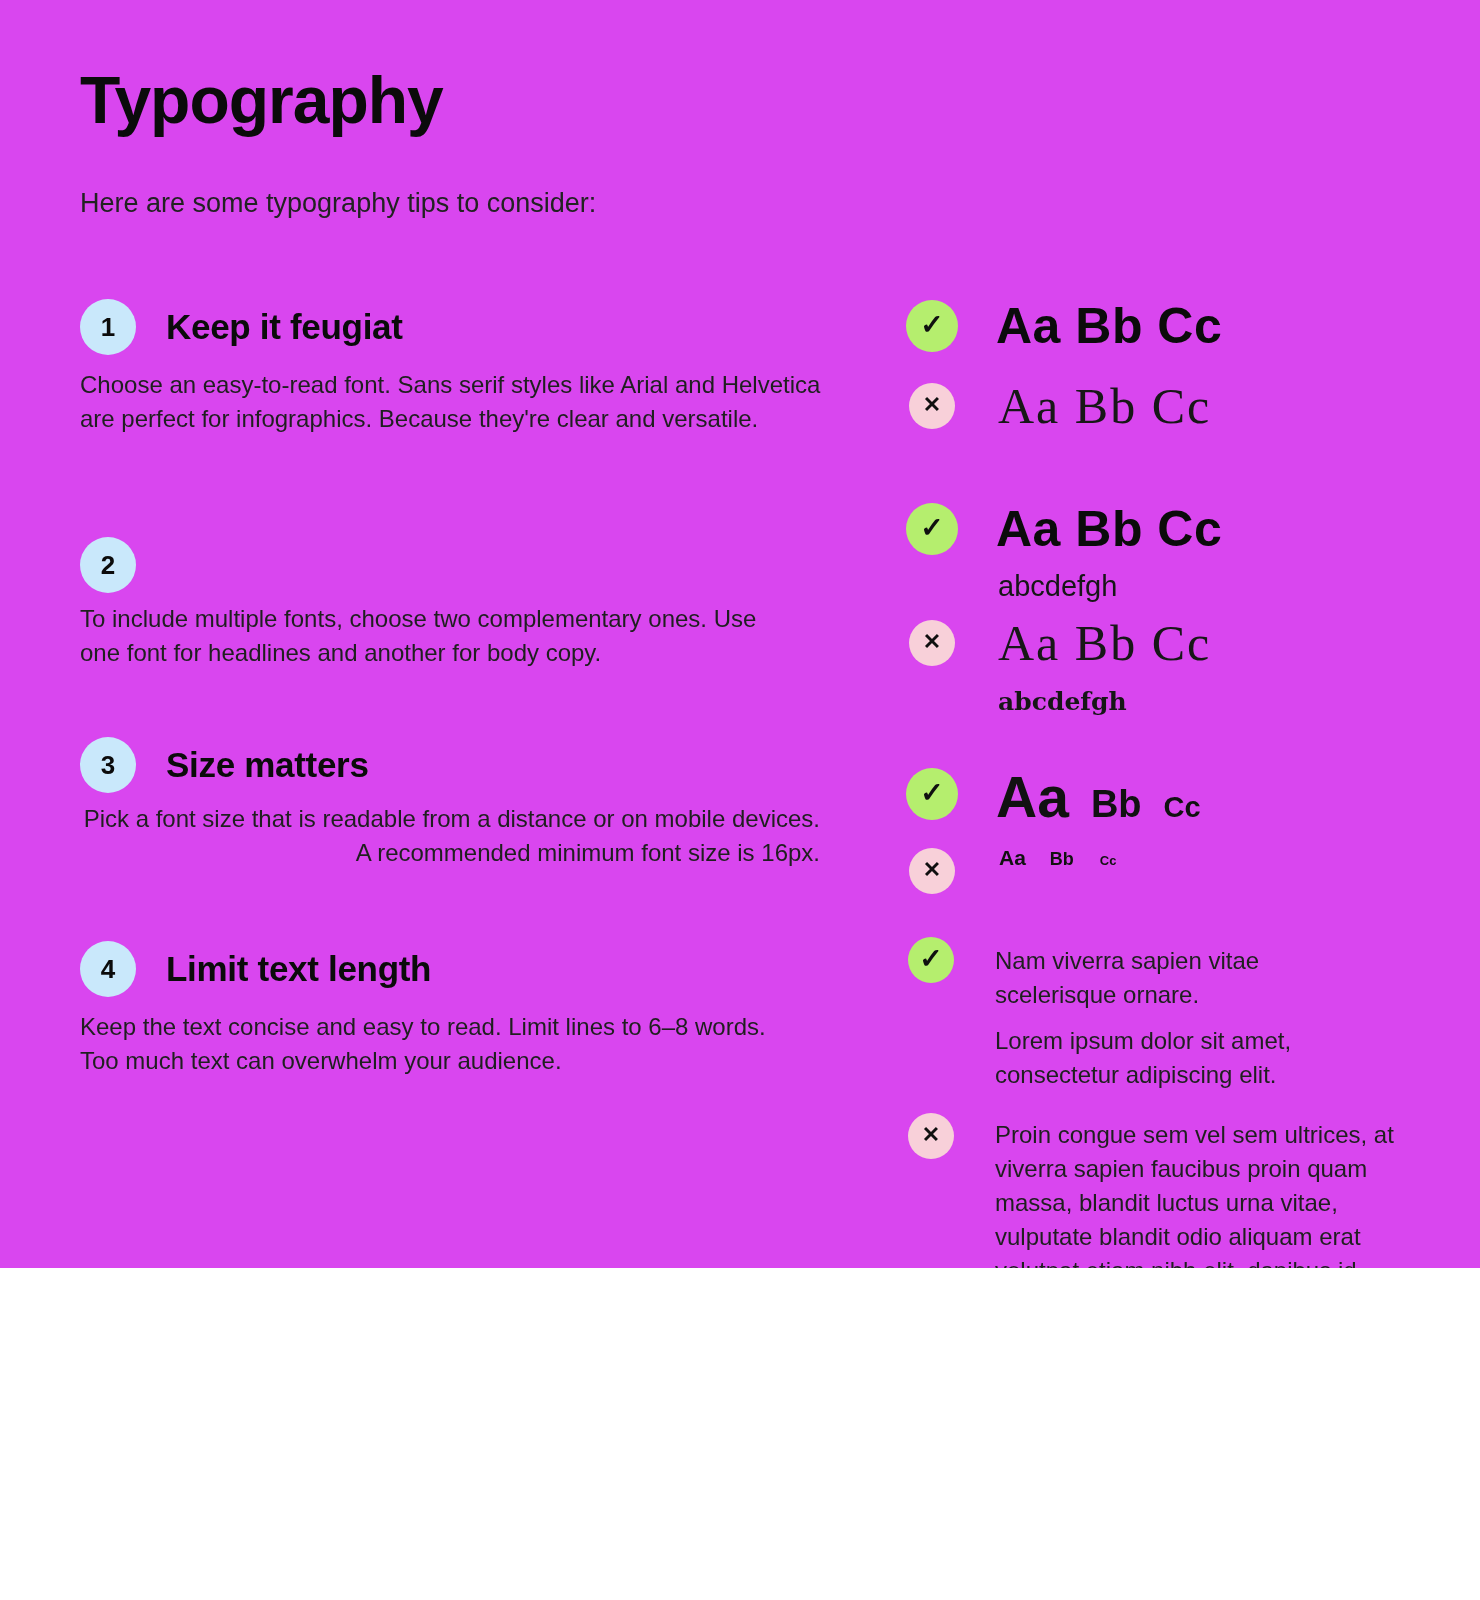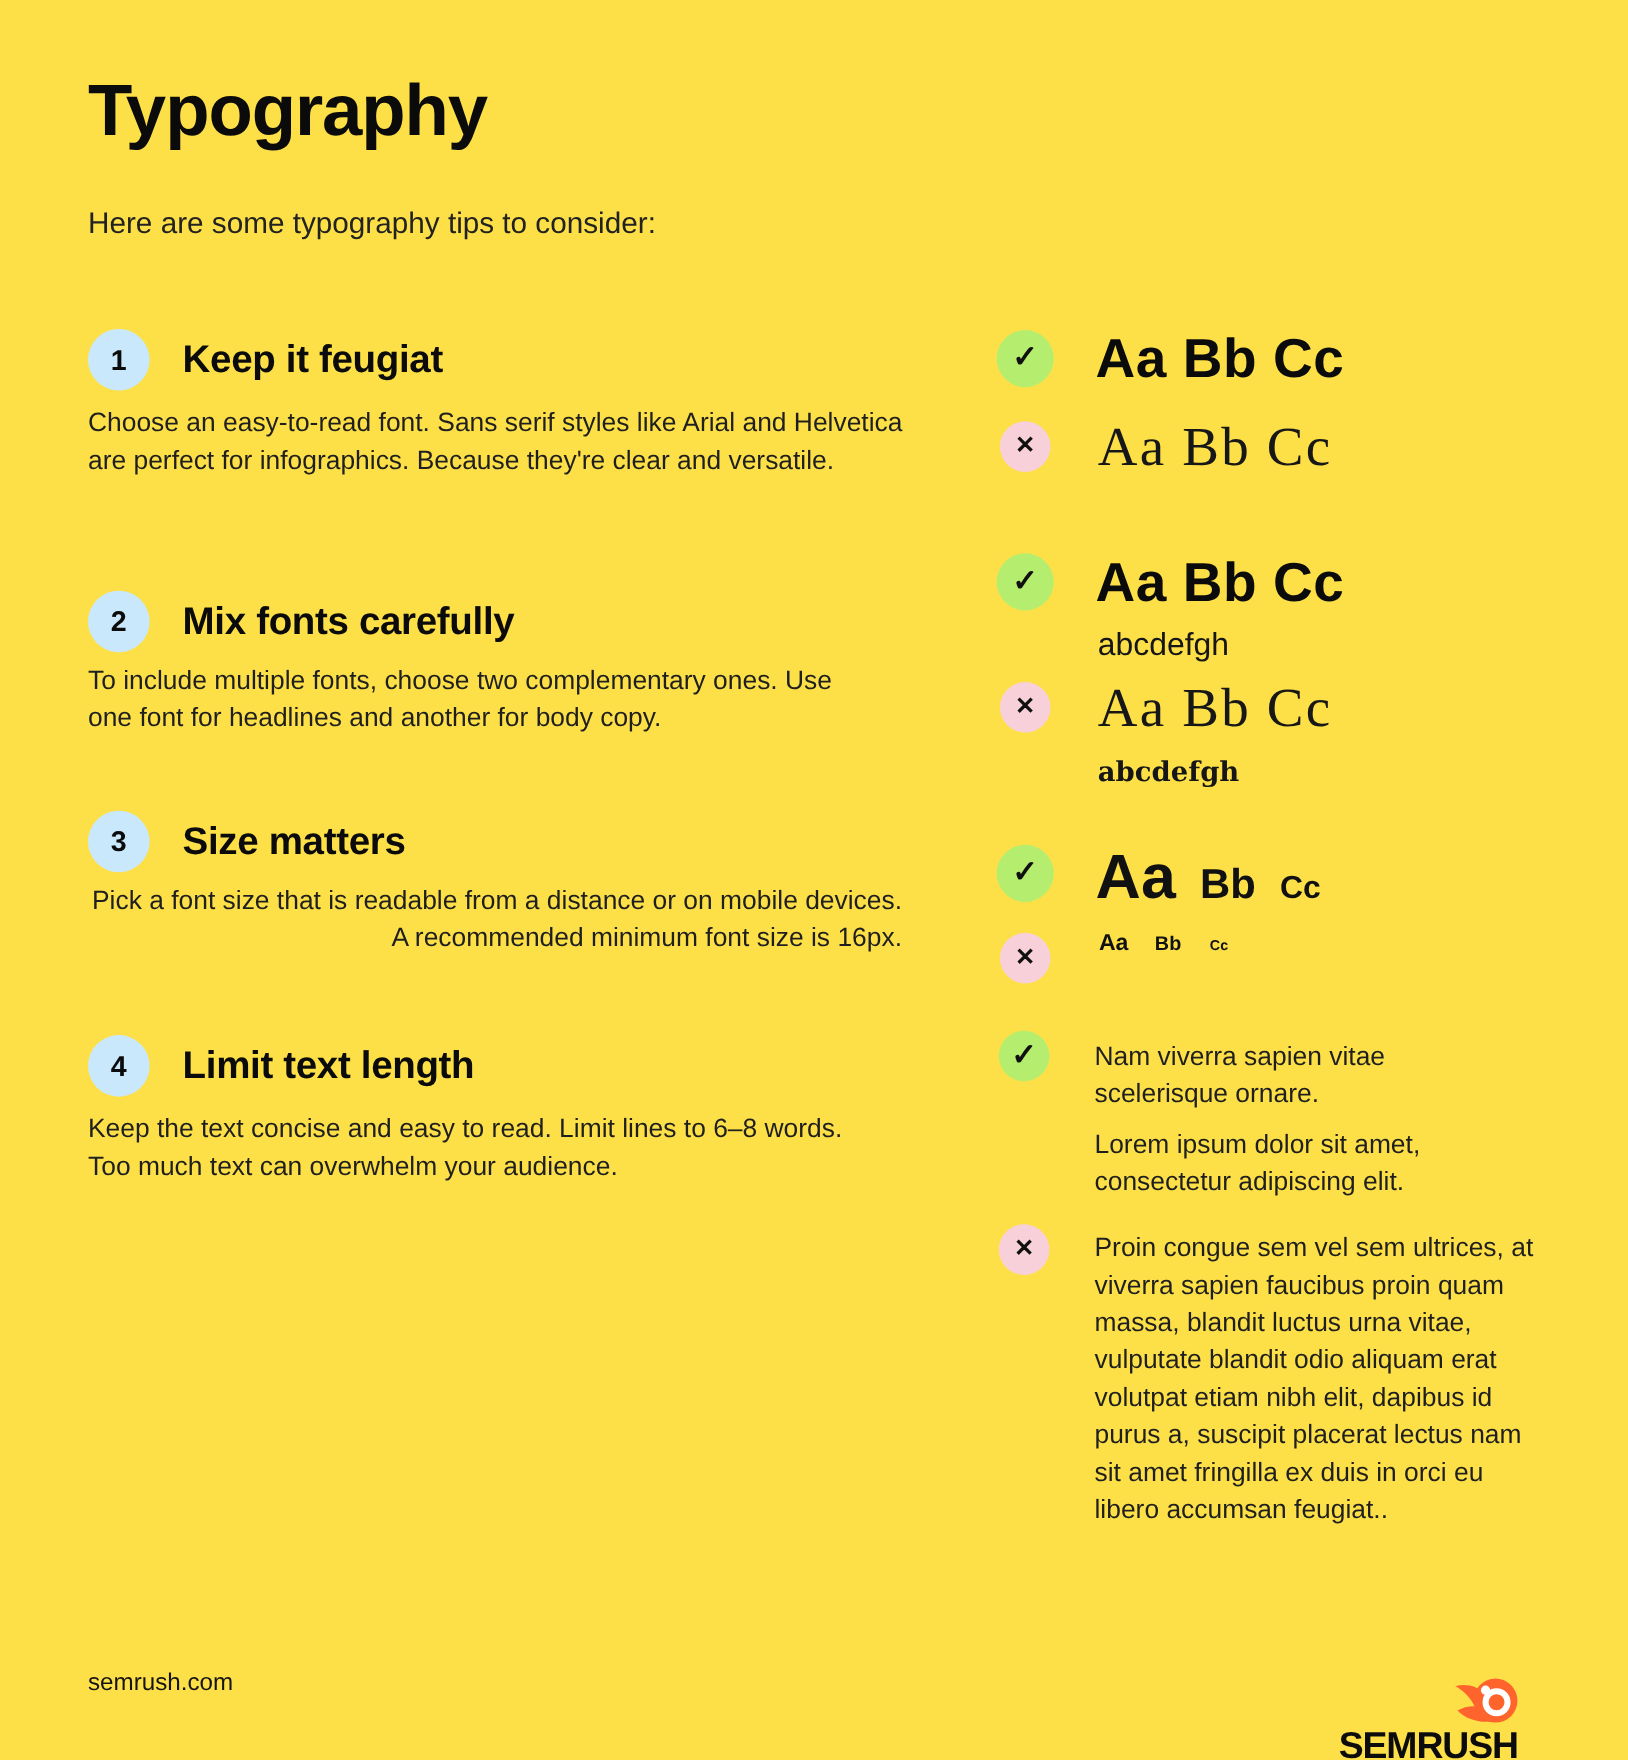--- a/index.html
+++ b/index.html
@@ -1,21 +1,21 @@
 <!DOCTYPE html>
 <html><head>
 <meta charset="utf-8">
 <style>
   * { margin: 0; padding: 0; box-sizing: border-box; }
   html, body { background: #ffffff; }
   .canvas {
     position: relative;
     width: 1480px;
-    height: 1600px;
-    background: #fde047;
+    height: 1268px;
+    background: #d946ef;
     font-family: "Liberation Sans", sans-serif;
     color: #111;
     overflow: hidden;
   }
 
   
   .page-title {
     position: absolute; left: 80px; top: 62px;
     font-size: 66px; font-weight: 700; letter-spacing: -1px; color: #0b0b0b;
   }
@@ -105,21 +105,20 @@
   <p class="page-subtitle">Here are some typography tips to consider:</p>
 
   <div class="tip-head t1">
     <div class="step-circle">1</div>
     <div class="tip-title">Keep it feugiat</div>
   </div>
   <p class="tip-body b1">Choose an easy-to-read font. Sans serif styles like Arial and Helvetica are perfect for infographics. Because they're clear and versatile.</p>
 
   <div class="tip-head t2">
     <div class="step-circle">2</div>
-    <div class="tip-title">Mix fonts carefully</div>
   </div>
   <p class="tip-body b2">To include multiple fonts, choose two complementary ones. Use one font for headlines and another for body copy.</p>
 
   <div class="tip-head t3">
     <div class="step-circle">3</div>
     <div class="tip-title">Size matters</div>
   </div>
   <p class="tip-body b3">Pick a font size that is readable from a distance or on mobile devices. A recommended minimum font size is 16px.</p>
 
   <div class="tip-head t4">

